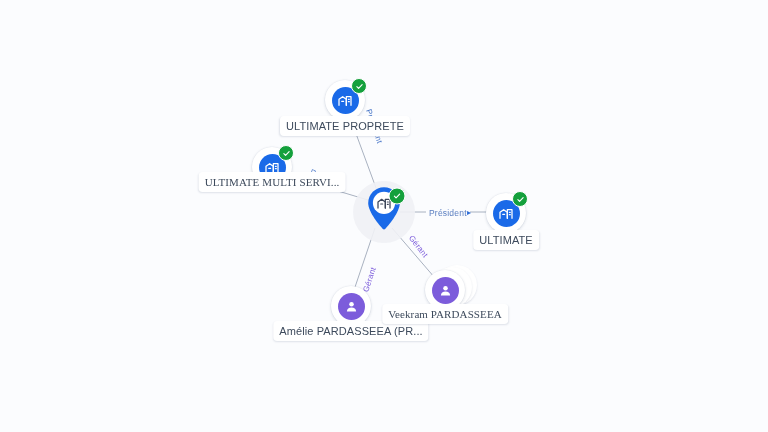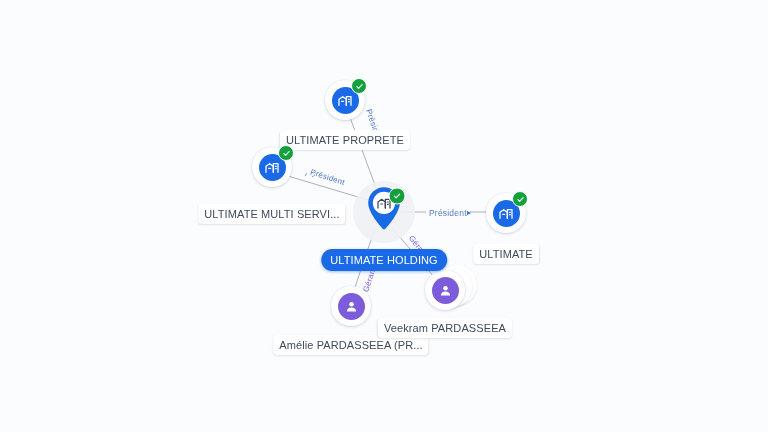--- a/index.html
+++ b/index.html
@@ -148,21 +148,20 @@
     transform: translate(-50%, 0);
     white-space: nowrap;
     background: #ffffff;
     color: #3d4a5c;
     font-size: 11px;
     line-height: 14px;
     padding: 3px 6px;
     border-radius: 4px;
     box-shadow: 0 1px 2px rgba(30,50,90,0.13);
     letter-spacing: .1px;
-    margin-top: 14px;
   }
   .node-label.selected {
     background: #1a6ae8;
     color: #ffffff;
     font-size: 11px;
     font-weight: 400;
     padding: 4px 9px;
     border-radius: 11px;
     box-shadow: 0 1px 3px rgba(26,106,232,0.45);
     z-index: 8;
@@ -255,21 +254,21 @@
           <path d="M17 11h1.5M17 14.5h1.5M7 14h3" stroke="#fff" stroke-width="1.7" stroke-linecap="round"></path>
         </svg>
       </div>
     </div>
     <div class="badge-check">
       <svg width="9" height="9" viewBox="0 0 24 24" fill="none">
         <path d="M5 12.5l4.5 4.5L19 7" stroke="#fff" stroke-width="3" stroke-linecap="round" stroke-linejoin="round"></path>
       </svg>
     </div>
   </div>
-  <div class="node-label" style="left:272px; top:190px;">ULTIMATE MULTI SERVI...</div>
+  <div class="node-label" style="left:272px; top:172px;font-family:Liberation Serif, serif;">ULTIMATE MULTI SERVI...</div>
 
   <div class="node" style="left:506px; top:213px;">
     <div class="node-circle">
       <div class="node-inner company">
         <svg width="16" height="16" viewBox="0 0 24 24" fill="none">
           <path d="M3 20V11l5.5-4 5.5 4v9" stroke="#fff" stroke-width="1.9" stroke-linejoin="round" stroke-linecap="round"></path>
           <path d="M14 20V7h7v13" stroke="#fff" stroke-width="1.9" stroke-linejoin="round" stroke-linecap="round"></path>
           <path d="M17 11h1.5M17 14.5h1.5M7 14h3" stroke="#fff" stroke-width="1.7" stroke-linecap="round"></path>
         </svg>
       </div>
@@ -299,21 +298,21 @@
     <div class="stack-card s2"></div>
     <div class="node-circle">
       <div class="node-inner person">
         <svg width="15" height="15" viewBox="0 0 24 24" fill="#fff">
           <circle cx="12" cy="8.3" r="3.6"></circle>
           <path d="M4.6 20c0-4.1 3.3-6.4 7.4-6.4s7.4 2.3 7.4 6.4z"></path>
         </svg>
       </div>
     </div>
   </div>
-  <div class="node-label" style="left:445px; top:304px;">Veekram PARDASSEEA</div>
+  <div class="node-label" style="left:445px; top:304px;font-family:Liberation Serif, serif;">Veekram PARDASSEEA</div>
 
   <div class="node" style="left:384px; top:212px;">
     <div class="pin-halo"></div>
     <div class="pin-wrap">
       <svg width="36" height="47" viewBox="0 0 36 47">
         <path d="M18 1.6C9.3 1.6 2.2 8.6 2.2 17.3c0 9.4 11.6 22.6 14.4 25.7a1.9 1.9 0 0 0 2.8 0c2.8-3.1 14.4-16.3 14.4-25.7C33.8 8.6 26.7 1.6 18 1.6z" fill="#1a6ae8"></path>
         <circle cx="18" cy="17.2" r="11.1" fill="#ffffff"></circle>
       </svg>
       <div class="pin-icon">
         <svg width="16" height="16" viewBox="0 0 24 24" fill="none">
@@ -322,15 +321,14 @@
           <path d="M17 11h1.5M17 14.5h1.5M7 14h3" stroke="#3c4659" stroke-width="1.7" stroke-linecap="round"></path>
         </svg>
       </div>
     </div>
     <div class="pin-badge">
       <svg width="9" height="9" viewBox="0 0 24 24" fill="none">
         <path d="M5 12.5l4.5 4.5L19 7" stroke="#fff" stroke-width="3" stroke-linecap="round" stroke-linejoin="round"></path>
       </svg>
     </div>
   </div>
-  <div class="node-label selected" style="left:384px; top:235px;">ULTIMATE HOLDING</div>
 
 </div>
 
 </body></html>

